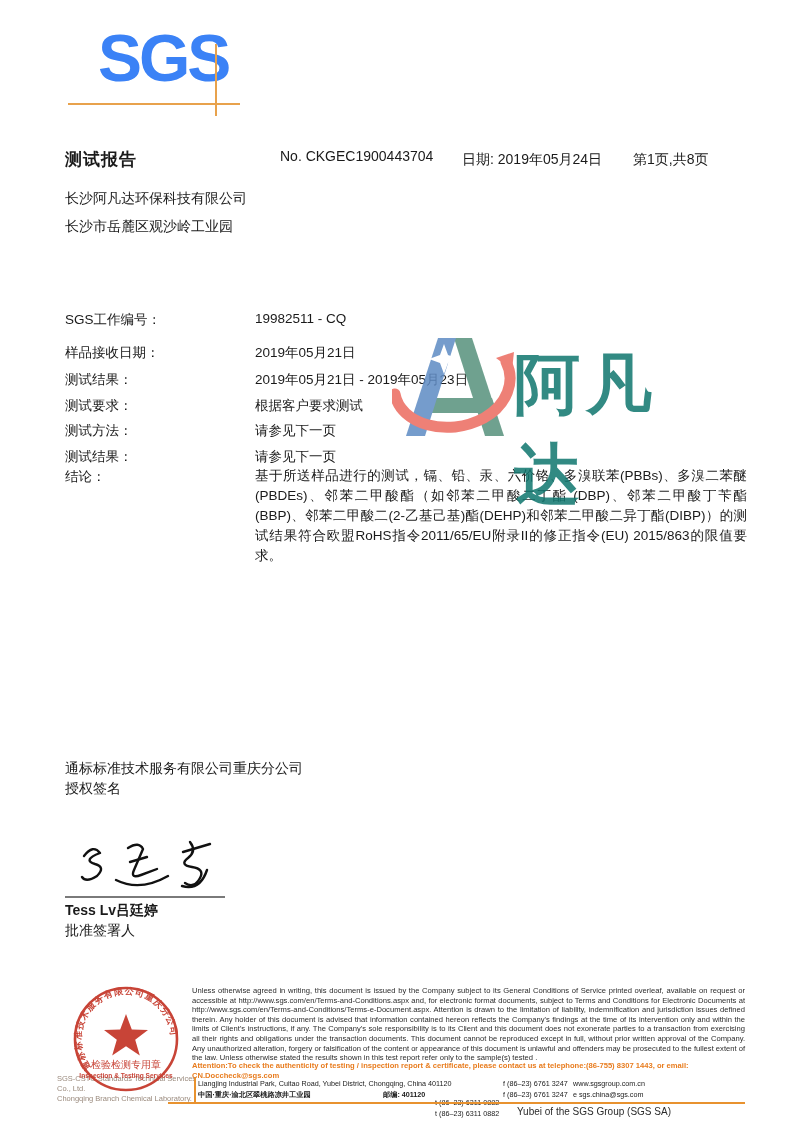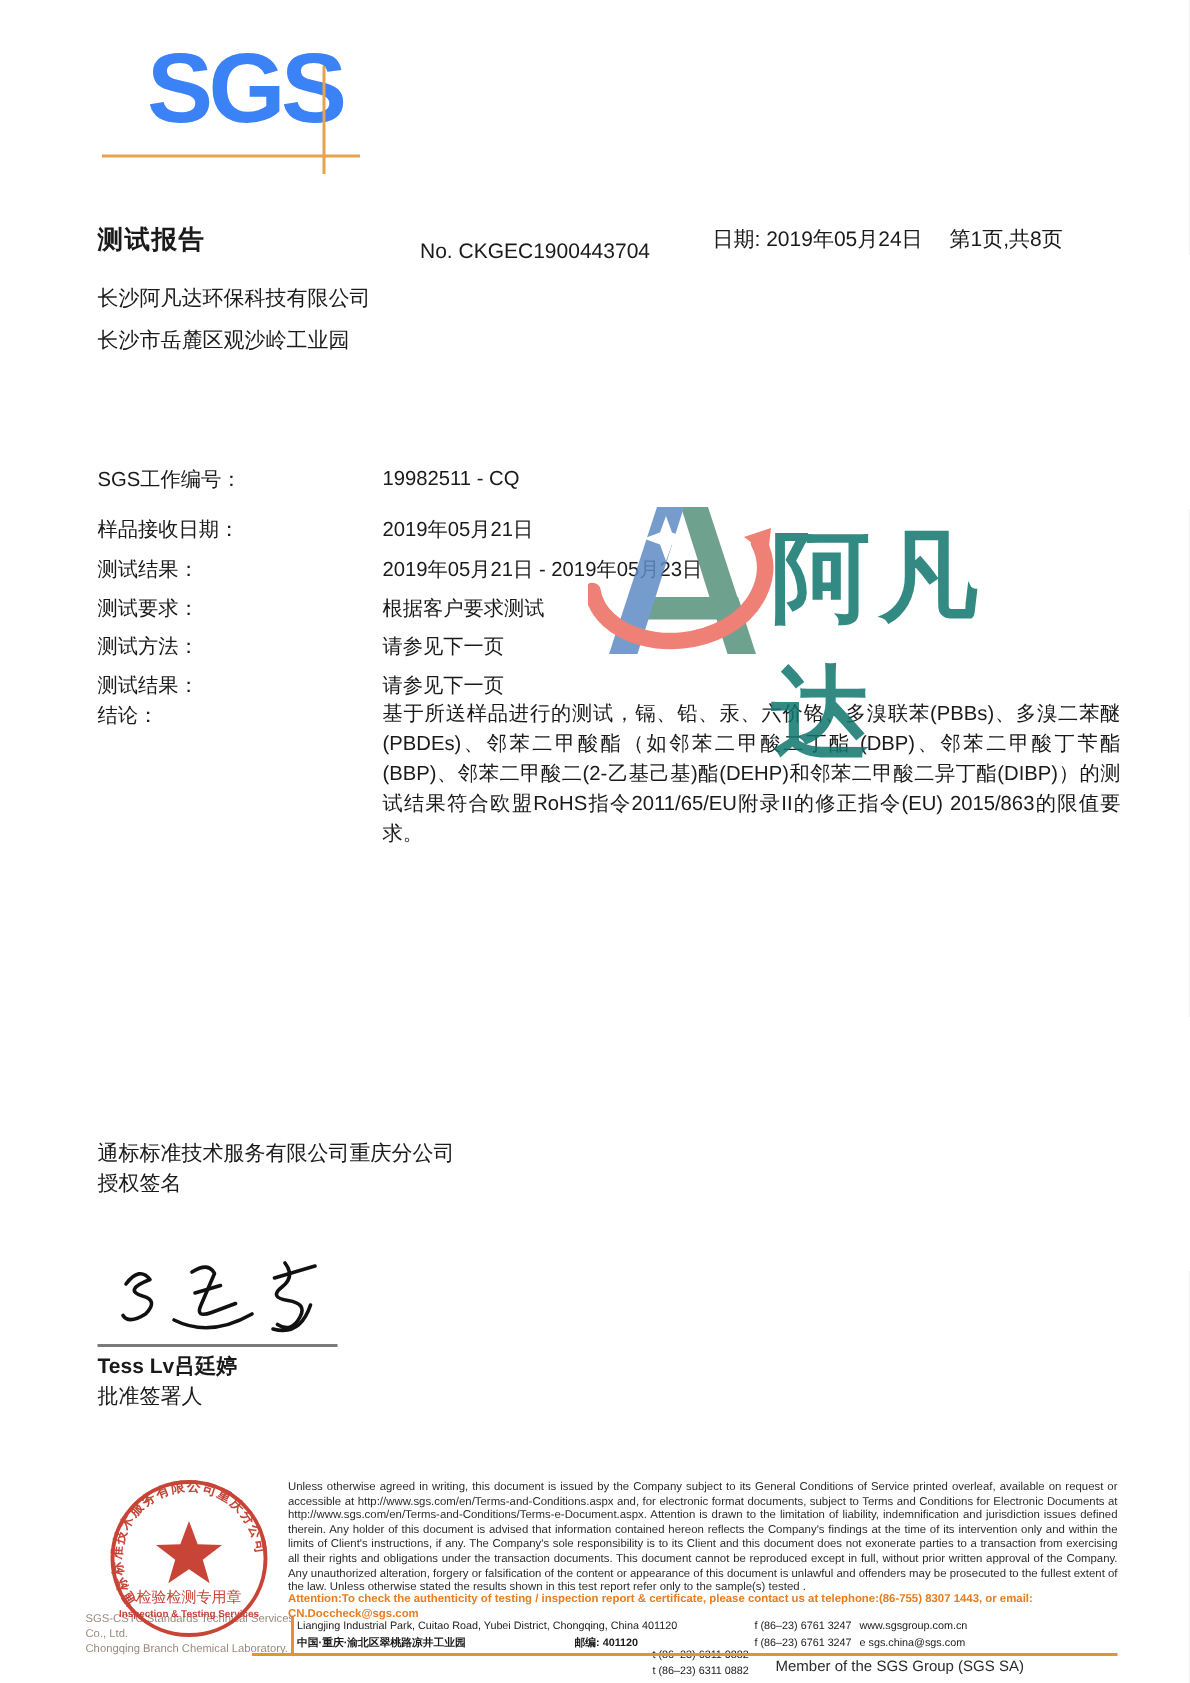--- a/index.html
+++ b/index.html
@@ -12,22 +12,22 @@
 
   
   .sgs-logo{left:65px; top:36px; width:180px; height:80px;}
   .sgs-letters{position:absolute; left:33px; top:-16px; font-size:66px; font-weight:bold;
     color:#3b82f6; letter-spacing:-3px; font-family:"Liberation Sans",sans-serif;}
   .sgs-vline{position:absolute; left:150px; top:8px; width:2px; height:72px; background:#e8a24c;}
   .sgs-hline{position:absolute; left:3px; top:67px; width:172px; height:2px; background:#e8a24c;}
 
   
   .doc-title{left:65px; top:148px; font-size:17px; font-weight:bold; letter-spacing:1px;}
-  .doc-no{left:280px; top:159px; font-size:14px;}
-  .doc-date{left:475px; top:151px; font-size:14px;text-align:right;}
+  .doc-no{left:280px; top:148px; font-size:14px;}
+  .doc-date{left:462px; top:151px; font-size:14px;text-align:right;}
   .doc-page{left:633px; top:151px; font-size:14px;}
 
   
   .client-name{left:65px; top:190px; font-size:14px;}
   .client-addr{left:65px; top:218px; font-size:14px;}
 
   
   .intro{left:65px; top:291px; font-size:13.5px;}
   .info-row{left:65px; width:680px; font-size:13.5px;}
   .info-row .lbl{position:absolute; left:0; top:0;}
@@ -170,15 +170,15 @@
   <span class="abs addr a-r1 c-fax">f (86–23) 6761 3247</span>
   <span class="abs addr a-r1 c-net">www.sgsgroup.com.cn</span>
 
   <span class="abs addr b a-r2 c-addr">中国·重庆·渝北区翠桃路凉井工业园</span>
   <span class="abs addr b a-r2 c-zip">邮编: 401120</span>
   <span class="abs addr a-r2 c-tel">t (86–23) 6311 0882</span>
   <span class="abs addr a-r2 c-fax">f (86–23) 6761 3247</span>
   <span class="abs addr a-r2 c-net">e  sgs.china@sgs.com</span>
 
   <div class="abs orange-h"></div>
-  <div class="abs member">Member of the SGS Group (SGS SA)</div>
+  <div class="abs member">Yubei of the SGS Group (SGS SA)</div>
 
 </div>
 
 </body></html>

